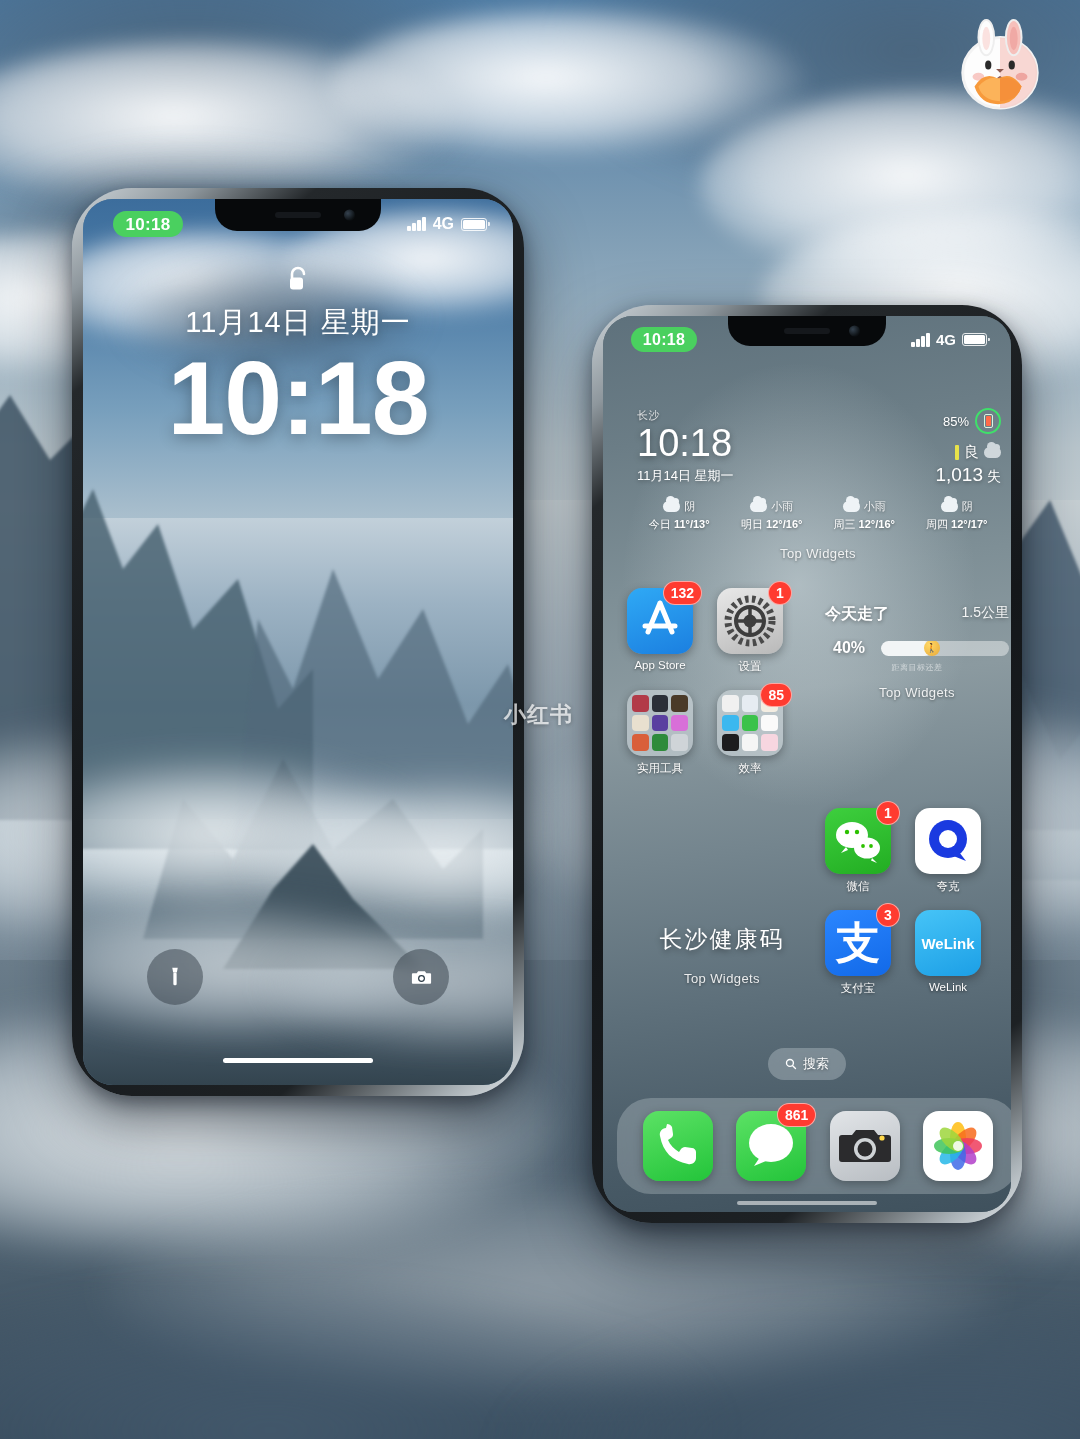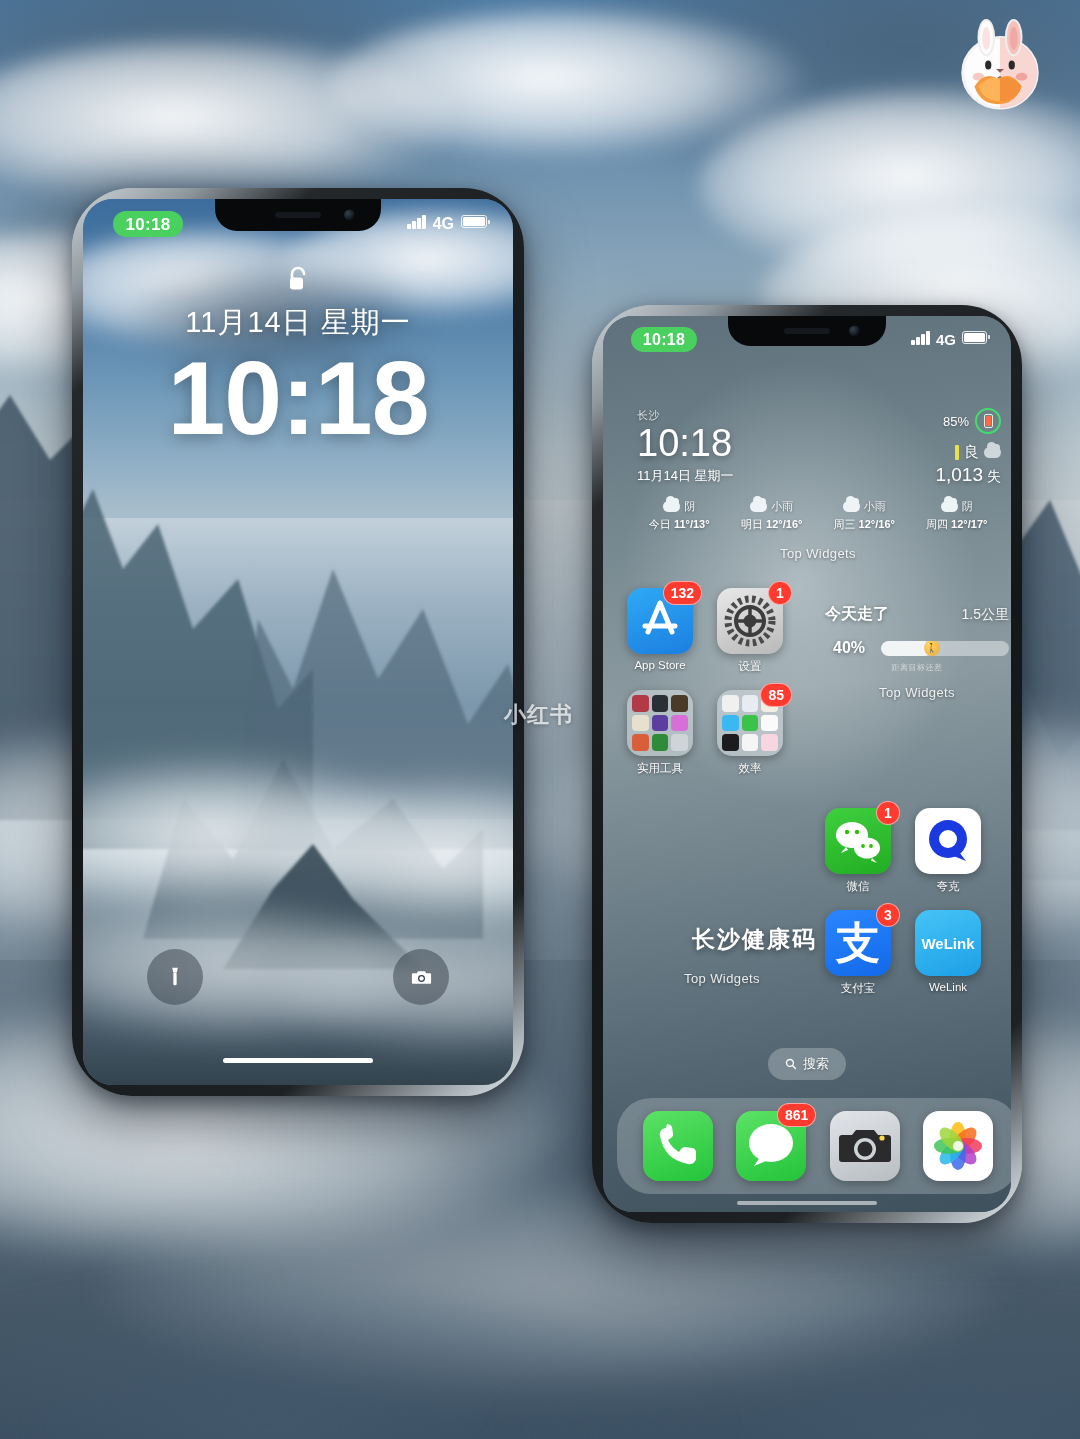--- a/index.html
+++ b/index.html
@@ -80,21 +80,21 @@
     position:absolute; left:0; top:0; width:100%;
     display:flex; align-items:center; justify-content:space-between;
     z-index:25; color:#fff;
   }
   .time-pill {
     background:#4ad05f; color:#fff; font-weight:bold;
     border-radius:999px; text-align:center; line-height:1;
     display:flex; align-items:center; justify-content:center;
     letter-spacing:.3px;
   }
-  .status-right { display:flex; align-items:flex-start; }
+  .status-right { display:flex; align-items:center; }
   .bars { display:flex; align-items:flex-end; gap:1.5px; }
   .bars i { display:block; background:#fff; border-radius:1px; }
   .net { font-weight:700; color:#fff; }
   .batt {
     border:1.6px solid rgba(255,255,255,.85);
     border-radius:3px; position:relative;
   }
   .batt::after{
     content:""; position:absolute; right:-3.5px; top:50%; transform:translateY(-50%);
     width:2px; height:38%; background:rgba(255,255,255,.8); border-radius:0 1px 1px 0;
@@ -218,21 +218,21 @@
   }
   .folder {
     background:rgba(215,222,226,.55); border-radius:15px;
     padding:5px; display:grid; grid-template-columns:repeat(3,1fr);
     grid-template-rows:repeat(3,1fr); gap:3px;
   }
   .folder i { display:block; border-radius:4px; }
 
   
   .stepwidget { position:absolute; left:222px; top:288px; width:184px; }
-  .sw-head { display:flex; align-items:center; justify-content:space-between; }
+  .sw-head { display:flex; align-items:flex-start; justify-content:space-between; }
   .sw-t1 { color:#fff; font-size:16px; font-weight:600; text-shadow:0 1px 4px rgba(0,0,0,.45); }
   .sw-t2 { color:rgba(255,255,255,.92); font-size:14px; text-shadow:0 1px 4px rgba(0,0,0,.45); }
   .sw-big {
     color:#fff; font-size:42px; font-weight:bold; font-style:italic;
     text-align:center; margin-top:10px; letter-spacing:-1px;
     text-shadow:0 2px 8px rgba(0,0,0,.4);
   }
   .sw-big em { font-style:normal; font-size:24px; margin-left:4px; }
   .sw-prog { display:flex; align-items:center; gap:16px; margin-top:14px; padding-left:8px; }
   .sw-pct { color:#fff; font-size:16px; font-weight:600; text-shadow:0 1px 4px rgba(0,0,0,.45); }
@@ -245,21 +245,21 @@
     position:absolute; top:50%; transform:translate(-50%,-50%);
     width:16px; height:16px; border-radius:50%;
     background: radial-gradient(circle at 35% 30%, #ffd866, #e8a93a);
     display:flex; align-items:center; justify-content:center;
     font-size:9px;
   }
   .sw-sub { text-align:center; color:rgba(255,255,255,.55); font-size:8px; margin-top:5px; letter-spacing:.5px; }
 
   
   .healthwidget { position:absolute; left:24px; top:608px; width:190px; text-align:center; }
-  .hw-title { color:#fff; font-size:23px; font-weight:700; letter-spacing:2px; text-shadow:0 2px 6px rgba(0,0,0,.45);text-align:right; }
+  .hw-title { color:#fff; font-size:23px; font-weight:400; letter-spacing:2px; text-shadow:0 2px 6px rgba(0,0,0,.45); }
 
   .appgrid2 { position:absolute; left:222px; top:492px; width:186px; }
 
   
   .searchpill {
     position:absolute; left:50%; transform:translateX(-50%);
     display:flex; align-items:center; gap:6px;
     background:rgba(235,240,243,.28); border-radius:999px;
     padding:7px 17px;
     backdrop-filter: blur(8px);

